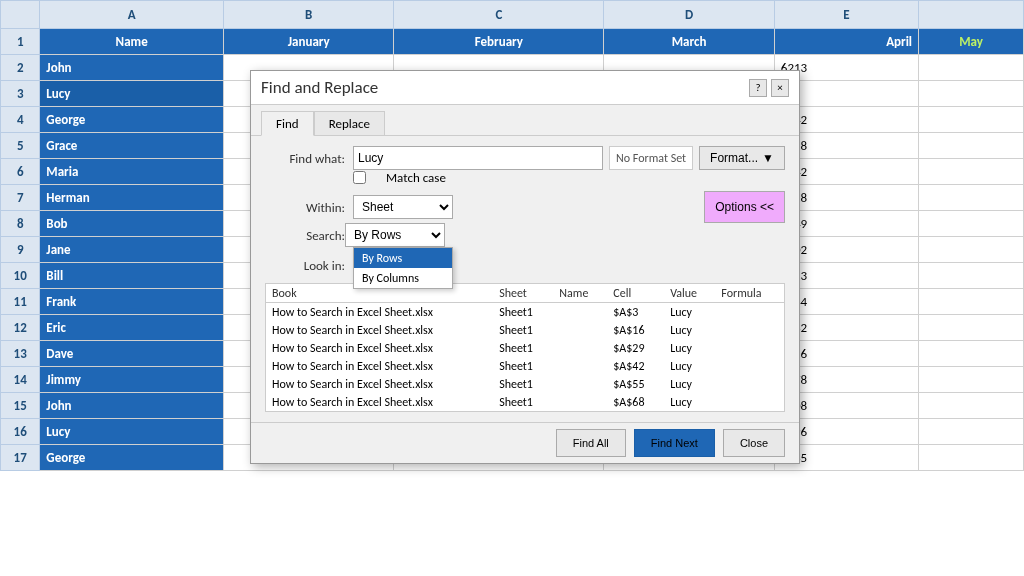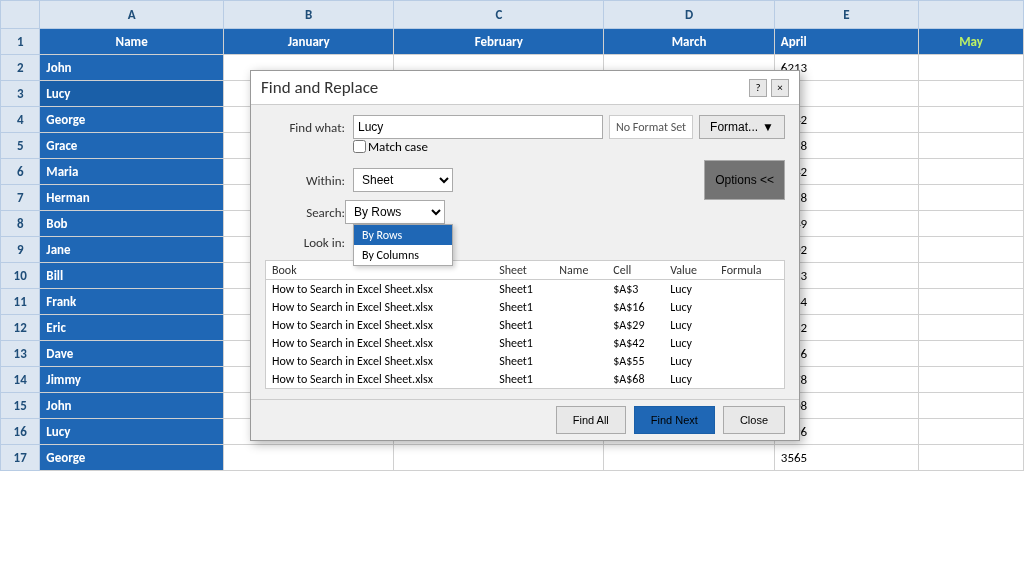--- a/index.html
+++ b/index.html
@@ -180,31 +180,31 @@
       padding: 2px 6px;
       background: #fff;
       border: 1px solid #ccc;
       height: 24px;
       display: flex; align-items: center;
     }
 
     .checkbox-row {
       display: flex;
       align-items: center;
-      gap: 2px;
+      gap: 20px;
       margin-left: 88px;
       margin-bottom: 6px;
     }
 
     .options-btn {
       margin-left: auto;
-      height: 40px;
+      height: 32px;
       padding: 0 10px;
       border: 1px solid #aaa;
-      background: #737373;
+      background: #f0abfc;
       font-size: 12px;
       cursor: pointer;
     }
 
     .dialog-search-row {
       display: flex;
       align-items: center;
       margin-bottom: 6px;
       position: relative;
     }
@@ -305,21 +305,21 @@
         <th class="col-f"></th>
       </tr>
     </thead>
     <tbody id="sheet-body">
     <tr>
           <td class="row-num">1</td>
           <td class="data-cell col-a" style="background: rgb(31, 103, 181); color: rgb(255, 255, 255); font-weight: bold; text-align: center;">Name</td>
           <td class="data-cell col-b" style="background: rgb(31, 103, 181); color: rgb(255, 255, 255); font-weight: bold; text-align: center;">January</td>
           <td class="data-cell col-c" style="background: rgb(31, 103, 181); color: rgb(255, 255, 255); font-weight: bold; text-align: center;">February</td>
           <td class="data-cell col-d" style="background: rgb(31, 103, 181); color: rgb(255, 255, 255); font-weight: bold; text-align: center;">March</td>
-          <td class="data-cell col-e" style="background: rgb(31, 103, 181); color: rgb(255, 255, 255); font-weight: bold; text-align: left;">April</td>
+          <td class="data-cell col-e" style="background: rgb(31, 103, 181); color: rgb(255, 255, 255); font-weight: bold; text-align: right;">April</td>
           <td class="data-cell col-f" style="background: rgb(31, 103, 181); color: #bef264; font-weight: bold; text-align: center;">May</td>
         </tr>
         <tr>
           <td class="row-num">2</td>
           <td class="data-cell col-a">John</td>
           <td class="data-cell col-b"></td>
           <td class="data-cell col-c"></td>
           <td class="data-cell col-d"></td>
           <td class="data-cell col-e">6213</td>
           <td class="data-cell col-f"></td>
@@ -468,20 +468,24 @@
 
   <div class="dialog">
     <div class="dialog-titlebar">
       <span class="dialog-titlebar-text">Find and Replace</span>
       <div class="dialog-titlebar-buttons">
         <div class="dialog-titlebar-btn">?</div>
         <div class="dialog-titlebar-btn">×</div>
       </div>
     </div>
 
+    <div class="dialog-tabs">
+      <div class="dialog-tab active">Find</div>
+      <div class="dialog-tab">Replace</div>
+    </div>
 
     <div class="dialog-body">
 
       <div class="dialog-row">
         <span class="dialog-label">Find what:</span>
         <div class="dialog-input-wrap">
           <input class="dialog-input" type="text" value="Lucy" style="">
           <span class="no-format-label">No Format Set</span>
           <button class="btn-format">
             <span>Format...</span>

